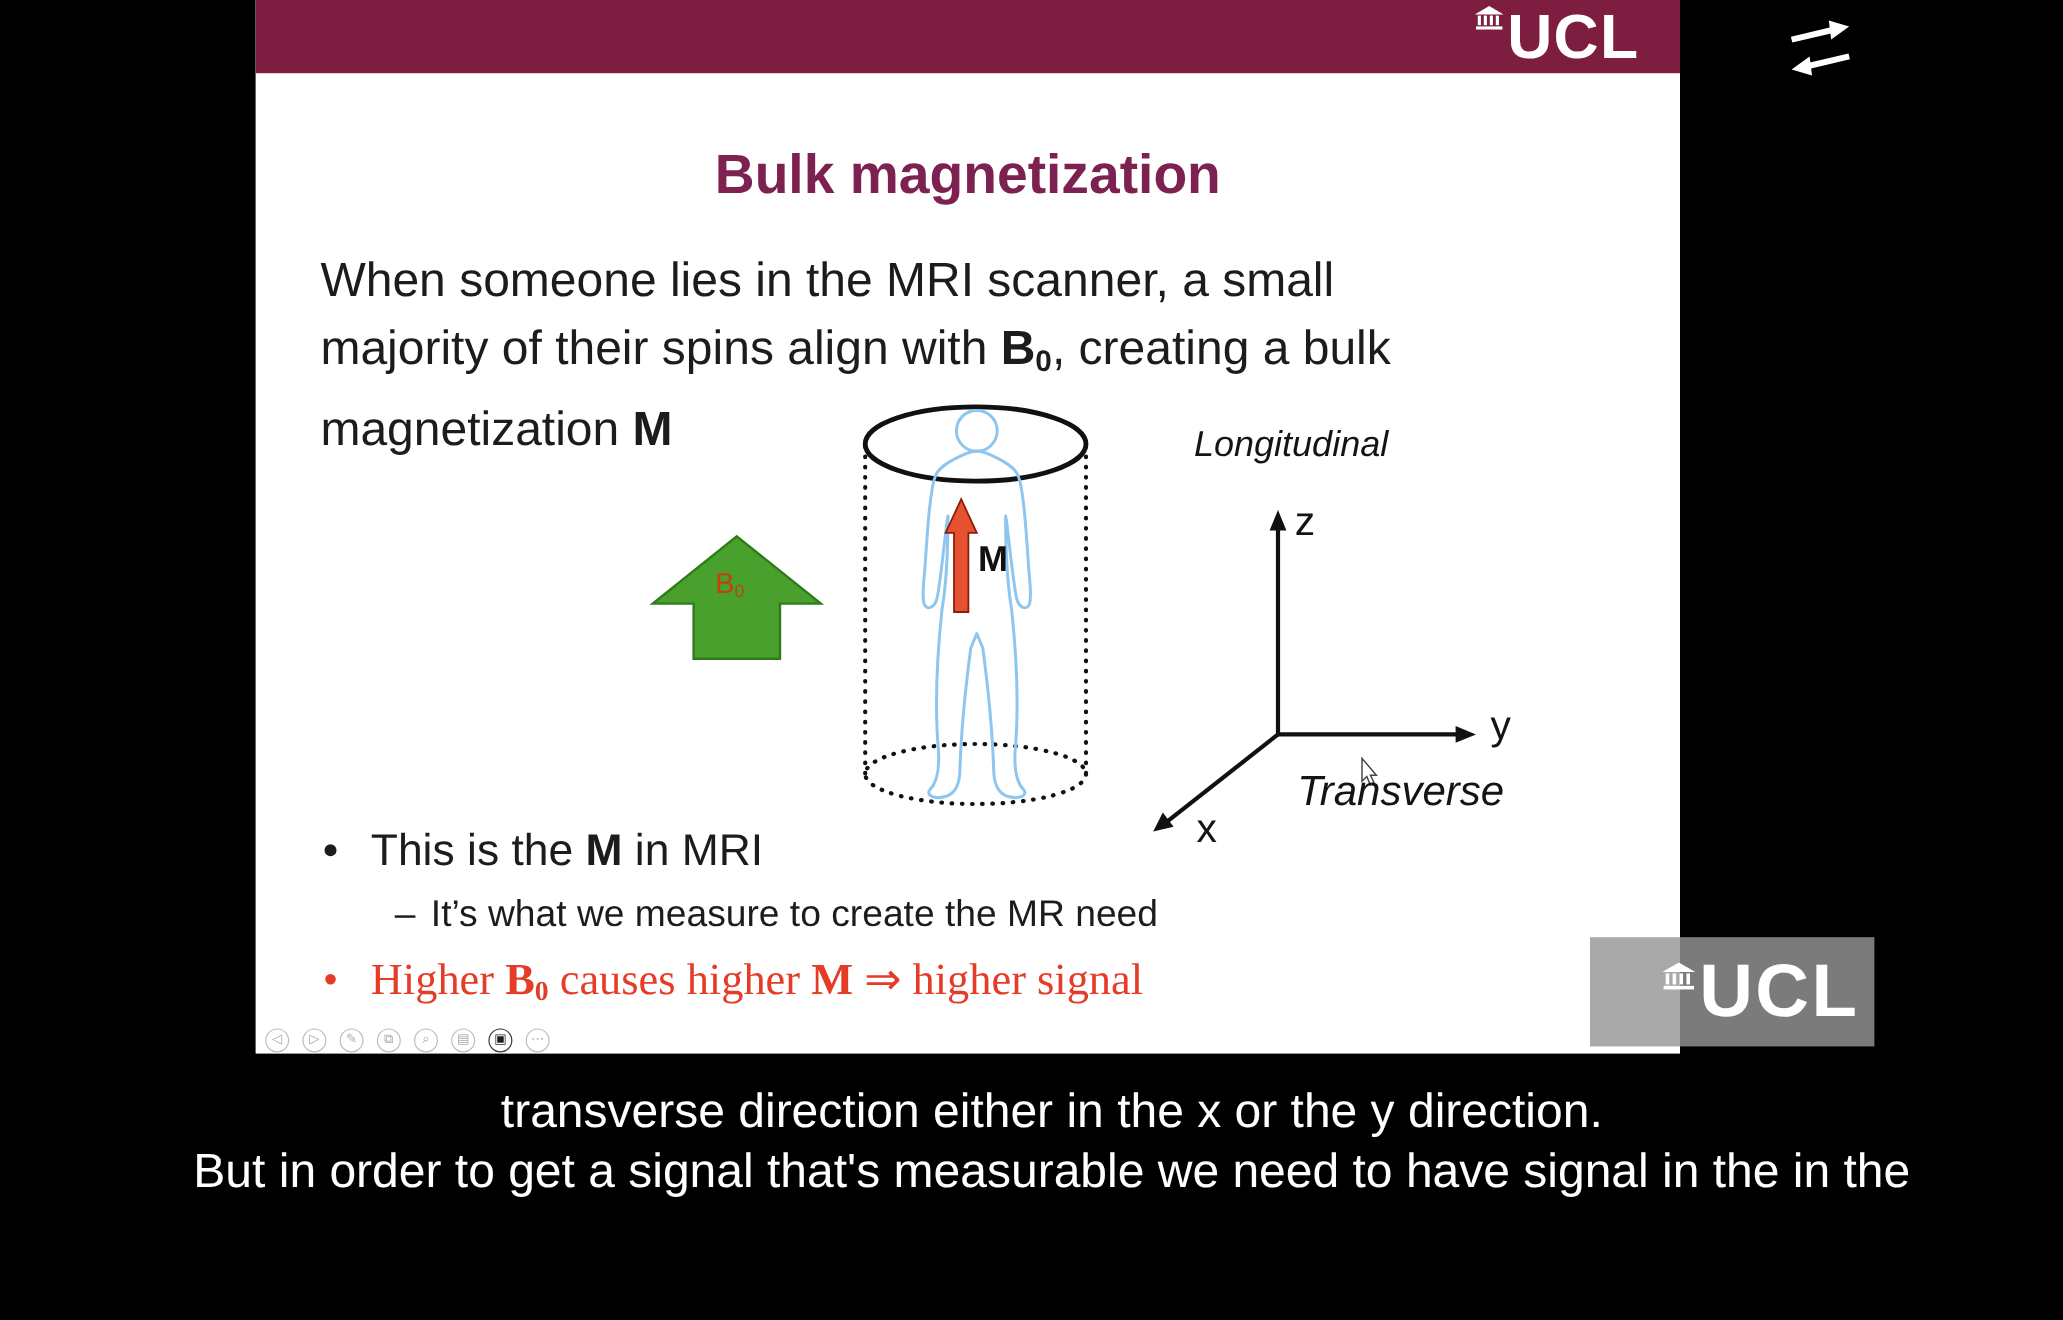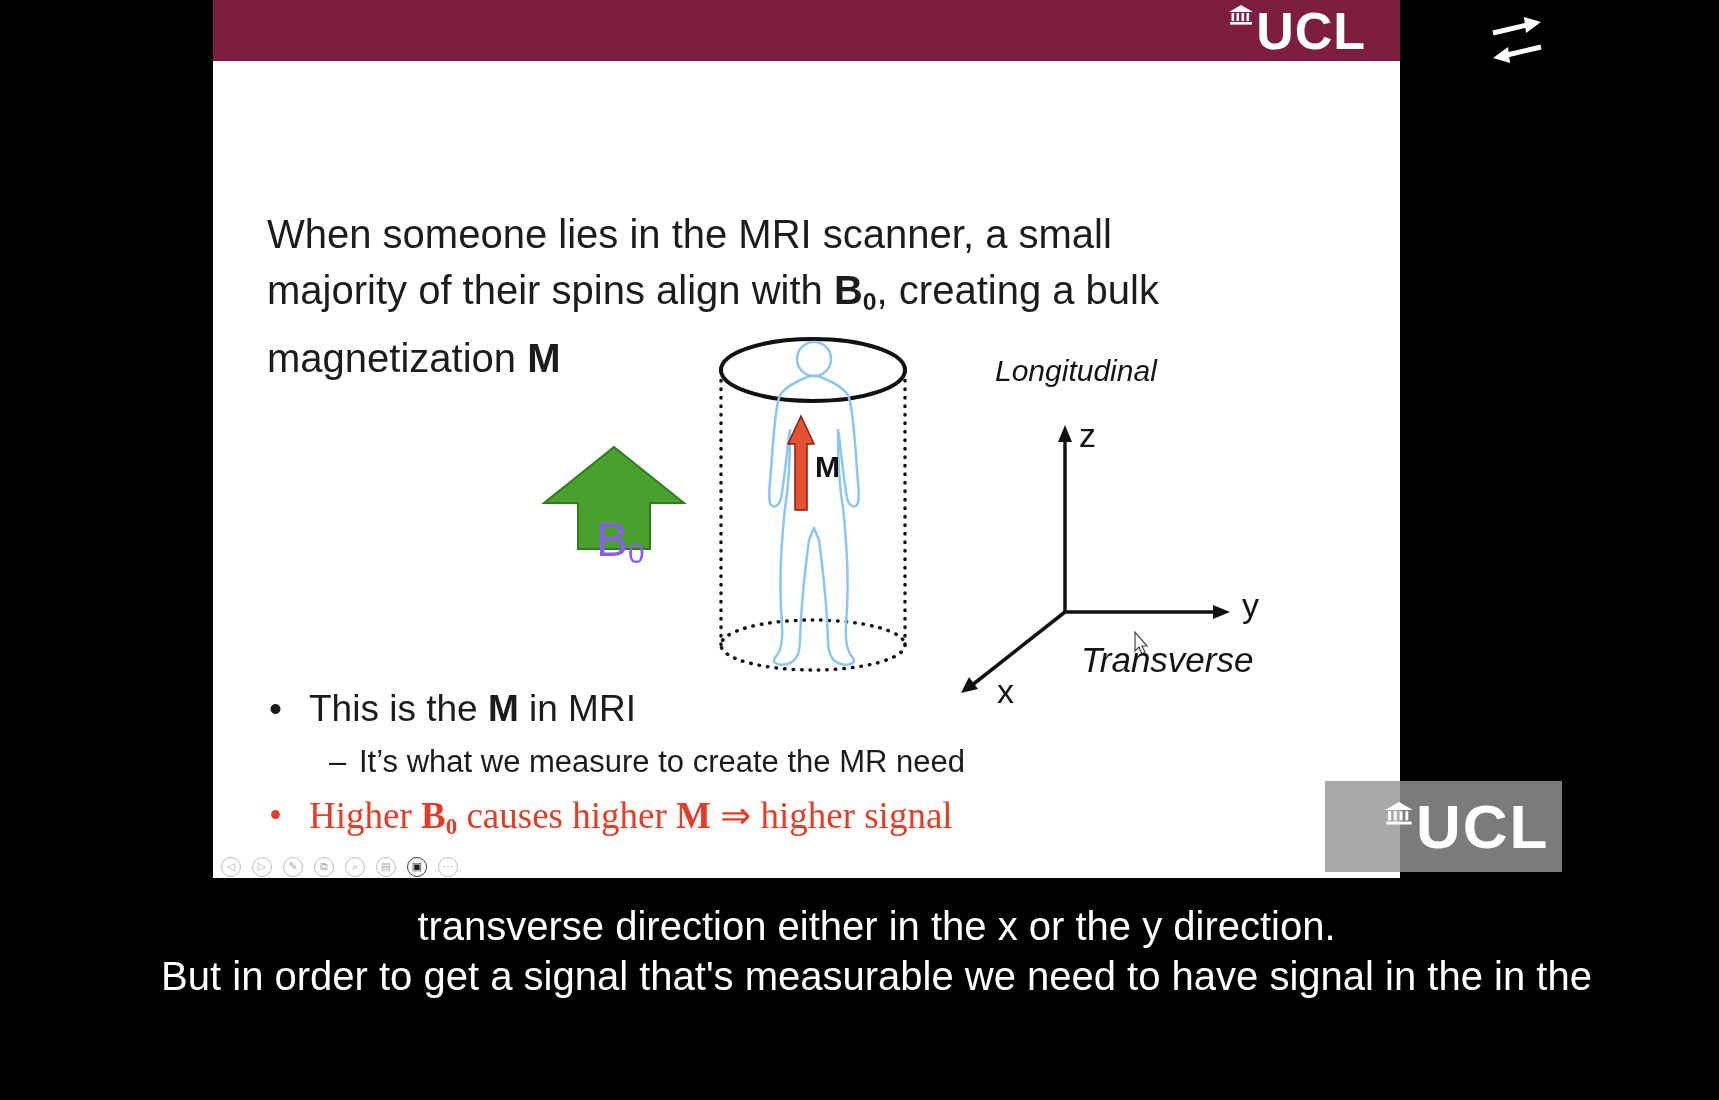--- a/index.html
+++ b/index.html
@@ -33,21 +33,21 @@
     position:absolute; left:54px; top:206px; width:1080px;
     font-size:40px; color:#1c1c1c; line-height:56px;
   }
   .intro b, .btext b { font-weight:bold; }
   sub.sub { font-size:0.62em; vertical-align:-0.25em; }
 
   
   .diagram { position:absolute; left:320px; top:330px; width:780px; height:375px; }
 
   .lbl { position:absolute; color:#141414; white-space:nowrap; }
-  .b0lbl { left:383px; top:512px; font-size:48px; color:#8b5cf6; }
+  .b0lbl { left:383px; top:473px; font-size:24px; color:#c2410c; }
   .mlbl  { left:602px; top:450px; font-size:30px; font-weight:bold; color:#111; }
   .longitudinal { left:782px; top:354px; font-size:30px; font-style:italic; }
   .transverse   { left:868px; top:640px; font-size:35px; font-style:italic; }
   .axis-z { left:866px; top:416px; font-size:34px; }
   .axis-y { left:1029px; top:586px; font-size:34px; }
   .axis-x { left:784px; top:672px; font-size:34px; }
 
   .bullet-row { position:absolute; left:56px; font-size:37px; color:#1c1c1c; white-space:nowrap; }
   .bullet-row .bglyph { display:inline-block; width:40px; }
   .bullet1 { top:688px; }
@@ -94,20 +94,21 @@
           <rect x="2.5" y="8" width="2.6" height="8" fill="#fff"></rect>
           <rect x="7.5" y="8" width="2.6" height="8" fill="#fff"></rect>
           <rect x="12.5" y="8" width="2.6" height="8" fill="#fff"></rect>
           <rect x="17.5" y="8" width="2.6" height="8" fill="#fff"></rect>
           <rect x="1" y="17" width="22" height="2.6" fill="#fff"></rect>
         </svg>
         <span class="ucl-text">UCL</span>
       </div>
     </div>
 
+    <div class="title">Bulk magnetization</div>
 
     <div class="intro">
       <div class="intro-line"><span>When someone lies in the MRI scanner, a small</span></div>
       <div class="intro-line"><span>majority of their spins align with </span><b><span>B</span><sub class="sub">0</sub></b><span>, creating a bulk</span></div>
       <div class="intro-line"><span>magnetization </span><b>M</b></div>
     </div>
 
     <svg class="diagram" viewBox="320 330 780 375">
 
       <polygon points="401,447 471,503 437,503 437,549 365,549 365,503 331,503" fill="#4aa02c" stroke="#2e7d1a" stroke-width="2"></polygon>

